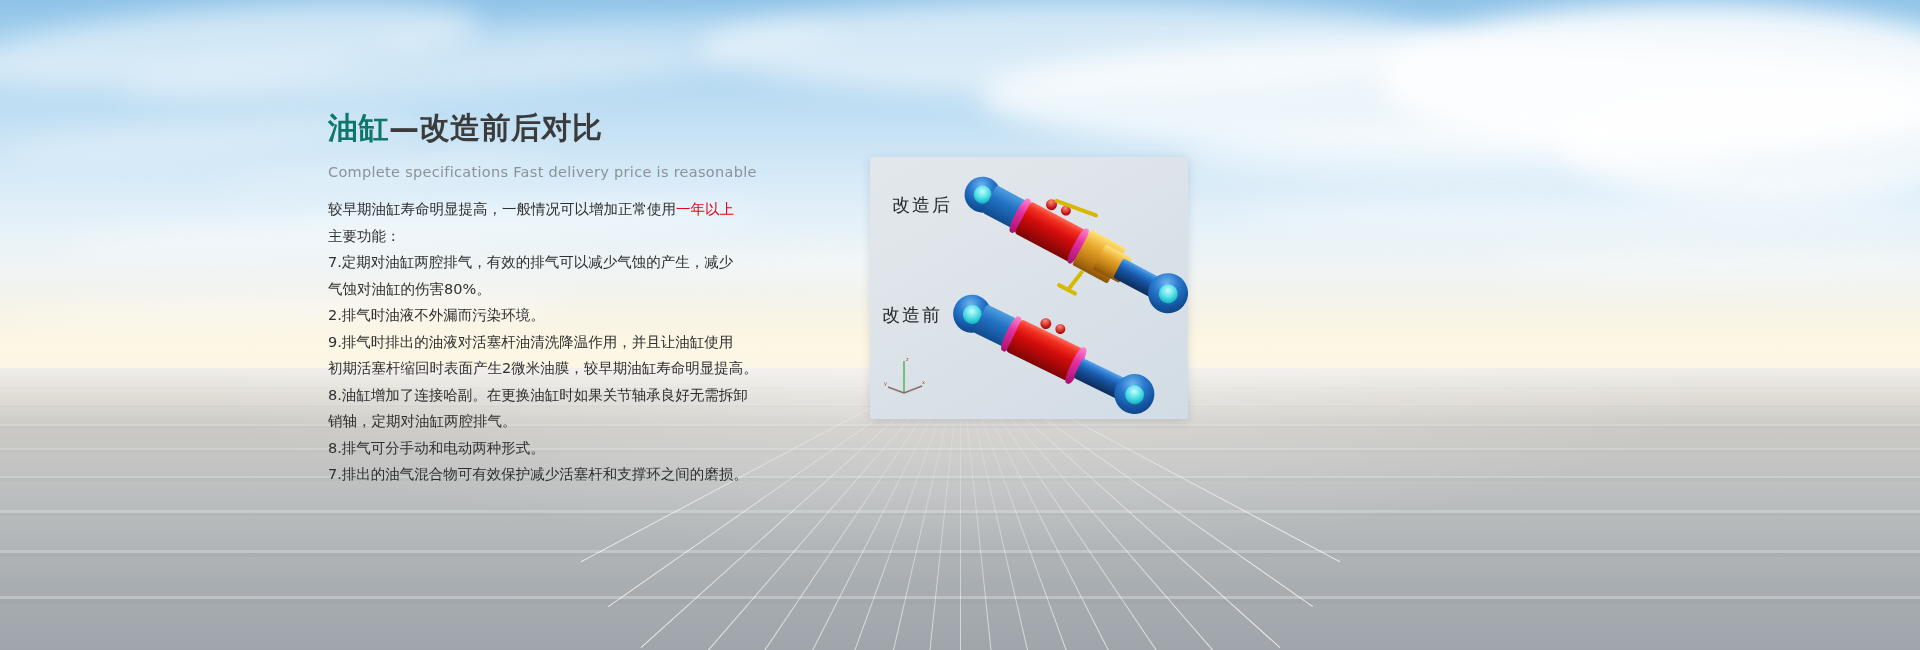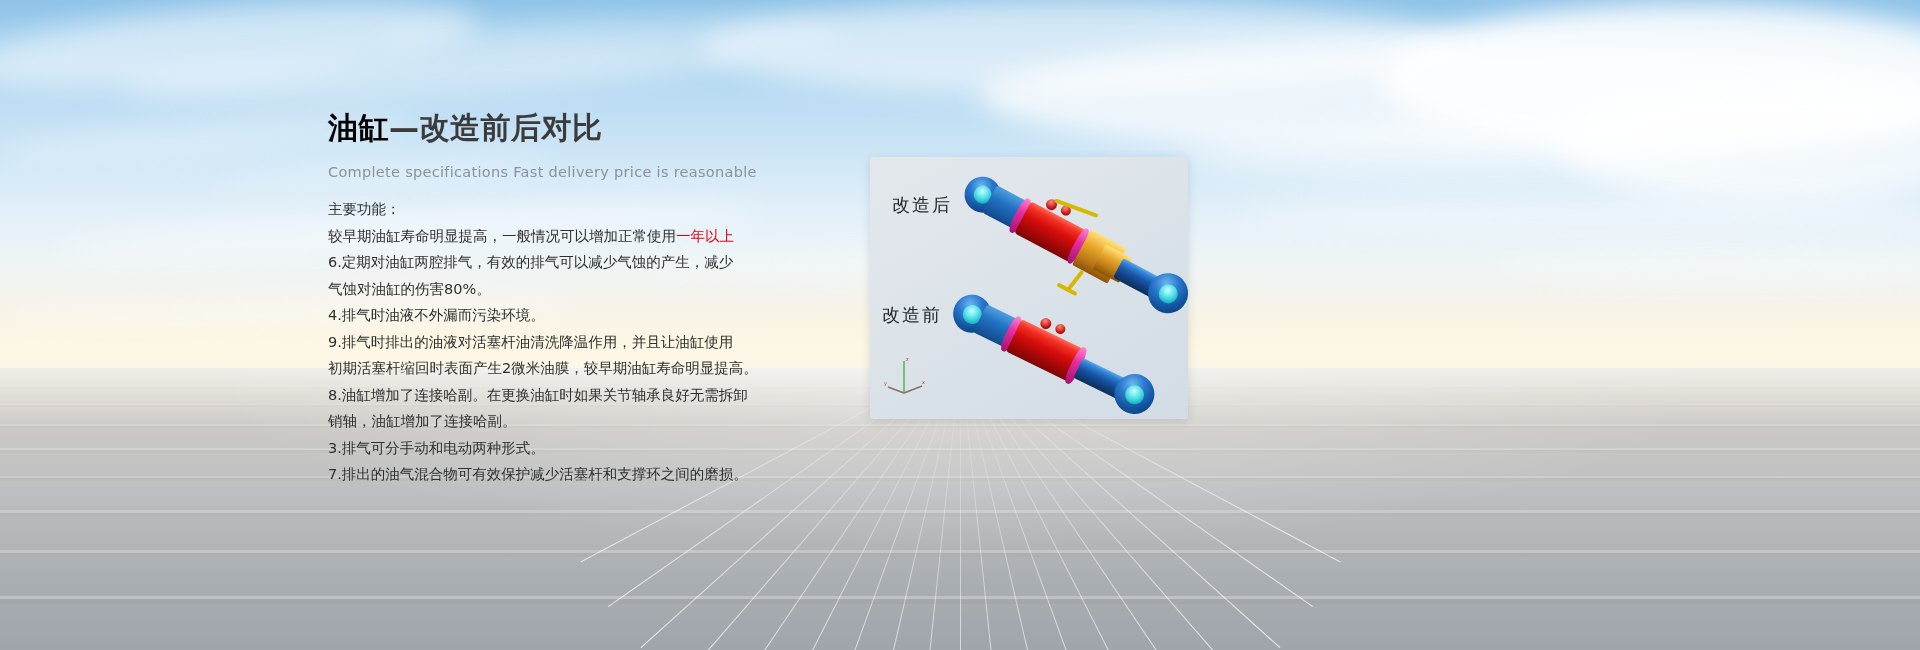--- a/index.html
+++ b/index.html
@@ -94,21 +94,21 @@
 
   
   .content { position:absolute; left:0; top:0; width:1920px; height:650px; }
 
   .title {
     position:absolute; left:328px; top:108px;
     font-size:30px; font-weight:bold; letter-spacing:.5px;
     color:#3b3b3b; white-space:nowrap;
     font-family:"DejaVu Sans","Liberation Sans",sans-serif;
   }
-  .title .hl { color:#000000; }
+  .title .hl { color:#0f766e; }
 
   .subtitle {
     position:absolute; left:328px; top:164px;
     font-size:14.5px; color:#8b9299; letter-spacing:.3px; white-space:nowrap;
     font-family:"DejaVu Sans","Liberation Sans",sans-serif;
   }
 
   .body-text {
     position:absolute; left:328px; top:196px; width:430px;
     font-size:14.5px; color:#2f2f2f; line-height:26.5px;
@@ -246,30 +246,30 @@
 
   <div class="content">
 
     <div class="title">
       <span class="hl">油缸</span><span>—改造前后对比</span>
     </div>
 
     <div class="subtitle">Complete specifications Fast delivery price is reasonable</div>
 
     <div class="body-text" id="body-text">
+        <div class="line"><span>较早期油缸寿命明显提高，一般情况可以增加正常使用</span><span class="hl">一年以上</span></div>
         <div class="line"><span>主要功能：</span></div>
-        <div class="line"><span>较早期油缸寿命明显提高，一般情况可以增加正常使用</span><span class="hl">一年以上</span></div>
-        <div class="line"><span>6.定期对油缸两腔排气，有效的排气可以减少气蚀的产生，减少</span></div>
+        <div class="line"><span>7.定期对油缸两腔排气，有效的排气可以减少气蚀的产生，减少</span></div>
         <div class="line"><span>气蚀对油缸的伤害80%。</span></div>
-        <div class="line"><span>4.排气时油液不外漏而污染环境。</span></div>
+        <div class="line"><span>2.排气时油液不外漏而污染环境。</span></div>
         <div class="line"><span>9.排气时排出的油液对活塞杆油清洗降温作用，并且让油缸使用</span></div>
         <div class="line"><span>初期活塞杆缩回时表面产生2微米油膜，较早期油缸寿命明显提高。</span></div>
         <div class="line"><span>8.油缸增加了连接哈副。在更换油缸时如果关节轴承良好无需拆卸</span></div>
-        <div class="line"><span>销轴，油缸增加了连接哈副。</span></div>
-        <div class="line"><span>3.排气可分手动和电动两种形式。</span></div>
+        <div class="line"><span>销轴，定期对油缸两腔排气。</span></div>
+        <div class="line"><span>8.排气可分手动和电动两种形式。</span></div>
         <div class="line"><span>7.排出的油气混合物可有效保护减少活塞杆和支撑环之间的磨损。</span></div>
       </div>
 
     <div class="photo">
 
       <div class="photo-label lab-after">改造后</div>
       <div class="photo-label lab-before">改造前</div>
 
       <div class="cyl" style="left:108px; top:8px; transform:rotate(28deg);">
 

